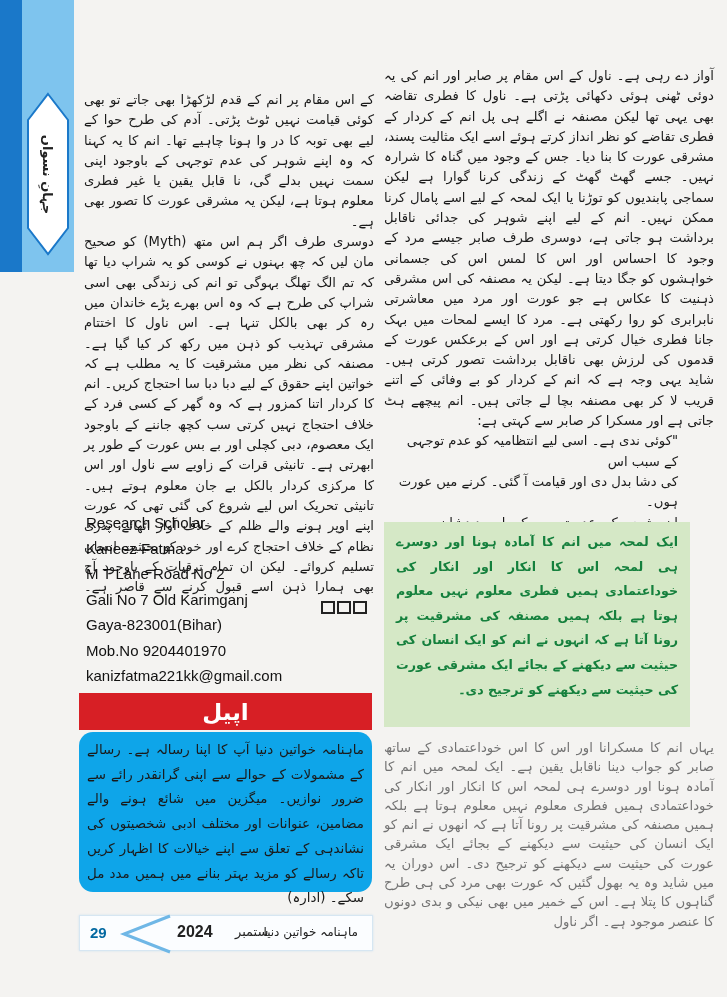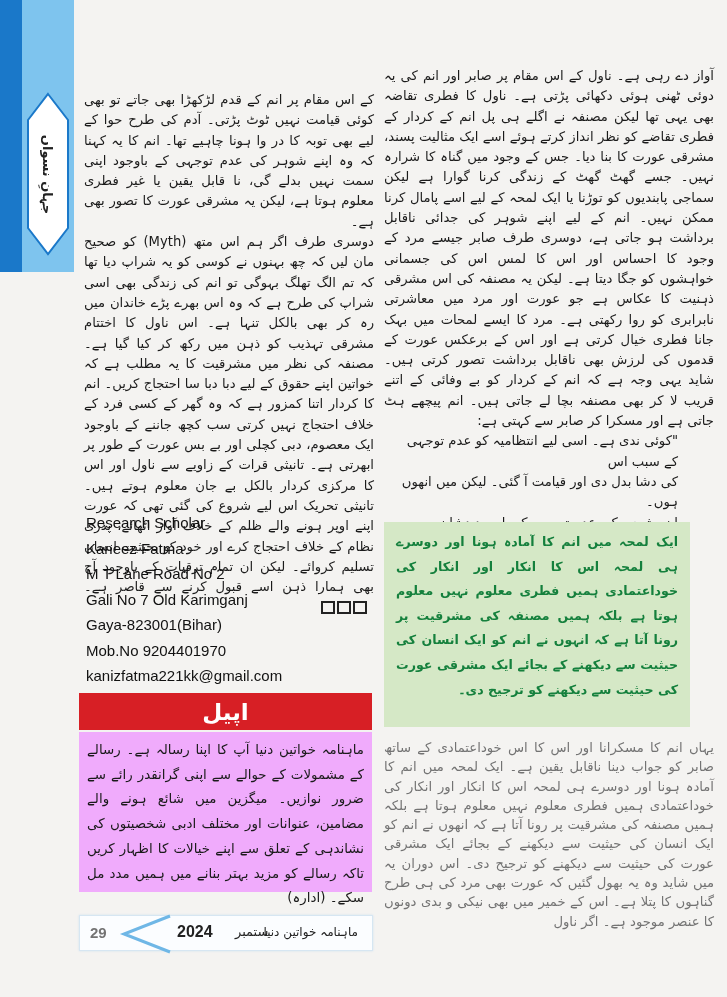--- a/index.html
+++ b/index.html
@@ -40,38 +40,38 @@
   }
   .address div { height: 25.5px; line-height: 25.5px; }
 
   .appeal-header {
     position: absolute; left: 79px; top: 693px; width: 293px; height: 37px;
     background: #d71f25; color: #fff; display: flex; align-items: center; justify-content: center;
     font-size: 23px; font-weight: bold; direction: rtl;
   }
   .appeal-body {
     position: absolute; left: 79px; top: 732px; width: 293px; height: 160px;
-    background: #f0abfc; direction: rtl; padding: 6px 8px 0 8px; box-sizing: border-box;
+    background: #0ea5e9; direction: rtl; padding: 6px 8px 0 8px; box-sizing: border-box; border-radius: 14px;
   }
   .appeal-body p { margin: 0; font-size: 13.4px; line-height: 24.7px; text-align: justify; color: #1a1a1a; }
 
   .highlight {
     position: absolute; left: 384px; top: 522px; width: 306px; height: 205px;
     background: #d5e8c6; direction: rtl; padding: 8px 12px 0 12px; box-sizing: border-box;
   }
   .highlight p { margin: 0; font-size: 12.6px; line-height: 24.6px; font-weight: bold; text-align: justify; color: #15803d; }
 
   .col-bottom { position: absolute; left: 384px; top: 738px; width: 330px; direction: rtl; }
   .col-bottom p { margin: 0; font-size: 13.2px; line-height: 19.3px; text-align: justify; color: #737373; }
 
   .footer {
     position: absolute; left: 79px; top: 915px; width: 294px; height: 36px;
     background: #fbfdff; border: 1px solid #d6e6f2; box-shadow: 0 0 2px #cfe2f0; box-sizing: border-box;
   }
-  .footer-page { position: absolute; left: 10px; top: 8px; font-size: 15px; font-weight: bold; color: #737373; font-family: "Liberation Sans", sans-serif; }
+  .footer-page { position: absolute; left: 10px; top: 8px; font-size: 15px; font-weight: bold; color: #0369a1; font-family: "Liberation Sans", sans-serif; }
   .footer svg { position: absolute; left: 34px; top: -2px; }
   .footer-year { position: absolute; left: 97px; top: 7px; font-size: 16px; font-weight: bold; color: #222; font-family: "Liberation Sans", sans-serif; }
   .footer-month { position: absolute; left: 155px; top: 8px; font-size: 13px; color: #222; direction: rtl; }
   .footer-title { position: absolute; right: 14px; top: 9px; font-size: 12px; color: #222; direction: rtl; }
 </style>
 </head>
 <body>
 
 <div class="side-strip-dark"></div>
 <div class="side-strip-light"></div>
@@ -106,21 +106,21 @@
   <span>اپیل</span>
 </div>
 <div class="appeal-body">
   <p>ماہنامہ خواتین دنیا آپ کا اپنا رسالہ ہے۔ رسالے کے مشمولات کے حوالے سے اپنی گرانقدر رائے سے ضرور نوازیں۔ میگزین میں شائع ہونے والے مضامین، عنوانات اور مختلف ادبی شخصیتوں کی نشاندہی کے تعلق سے اپنے خیالات کا اظہار کریں تاکہ رسالے کو مزید بہتر بنانے میں ہمیں مدد مل سکے۔ (ادارہ)</p>
 </div>
 
 <div class="col col-right">
   <p>آواز دے رہی ہے۔ ناول کے اس مقام پر صابر اور انم کی یہ دوئی ٹھنی ہوئی دکھائی پڑتی ہے۔ ناول کا فطری تقاضہ بھی یہی تھا لیکن مصنفہ نے اگلے ہی پل انم کے کردار کے فطری تقاضے کو نظر انداز کرتے ہوئے اسے ایک مثالیت پسند، مشرقی عورت کا بنا دیا۔ جس کے وجود میں گناہ کا شرارہ نہیں۔ جسے گھٹ گھٹ کے زندگی کرنا گوارا ہے لیکن سماجی پابندیوں کو توڑنا یا ایک لمحہ کے لیے اسے پامال کرنا ممکن نہیں۔ انم کے لیے اپنے شوہر کی جدائی ناقابل برداشت ہو جاتی ہے، دوسری طرف صابر جیسے مرد کے وجود کا احساس اور اس کا لمس اس کی جسمانی خواہشوں کو جگا دیتا ہے۔ لیکن یہ مصنفہ کی اس مشرقی ذہنیت کا عکاس ہے جو عورت اور مرد میں معاشرتی نابرابری کو روا رکھتی ہے۔ مرد کا ایسے لمحات میں بہک جانا فطری خیال کرتی ہے اور اس کے برعکس عورت کے قدموں کی لرزش بھی ناقابل برداشت تصور کرتی ہیں۔ شاید یہی وجہ ہے کہ انم کے کردار کو بے وفائی کے اتنے قریب لا کر بھی مصنفہ بچا لے جاتی ہیں۔ انم پیچھے ہٹ جاتی ہے اور مسکرا کر صابر سے کہتی ہے:</p>
   <div class="quote">
     <p>"کوئی ندی ہے۔ اسی لیے انتظامیہ کو عدم توجہی کے سبب اس</p>
-    <p>کی دشا بدل دی اور قیامت آ گئی۔ لیکن میں انھوں ہوں۔</p>
+    <p>کی دشا بدل دی اور قیامت آ گئی۔ کرنے میں عورت ہوں۔</p>
     <p>اپنے شوہر کی عدم توجہی کے باوجود دشا نہیں بدلوں گی۔"</p>
   </div>
   <p class="citation">(ایضاً ص۔79)</p>
 </div>
 
 <div class="highlight">
   <p>ایک لمحہ میں انم کا آمادہ ہونا اور دوسرے ہی لمحہ اس کا انکار اور انکار کی خوداعتمادی ہمیں فطری معلوم نہیں معلوم ہوتا ہے بلکہ ہمیں مصنفہ کی مشرقیت پر رونا آتا ہے کہ انہوں نے انم کو ایک انسان کی حیثیت سے دیکھنے کے بجائے ایک مشرقی عورت کی حیثیت سے دیکھنے کو ترجیح دی۔</p>
 </div>
 
 <div class="col-bottom">

